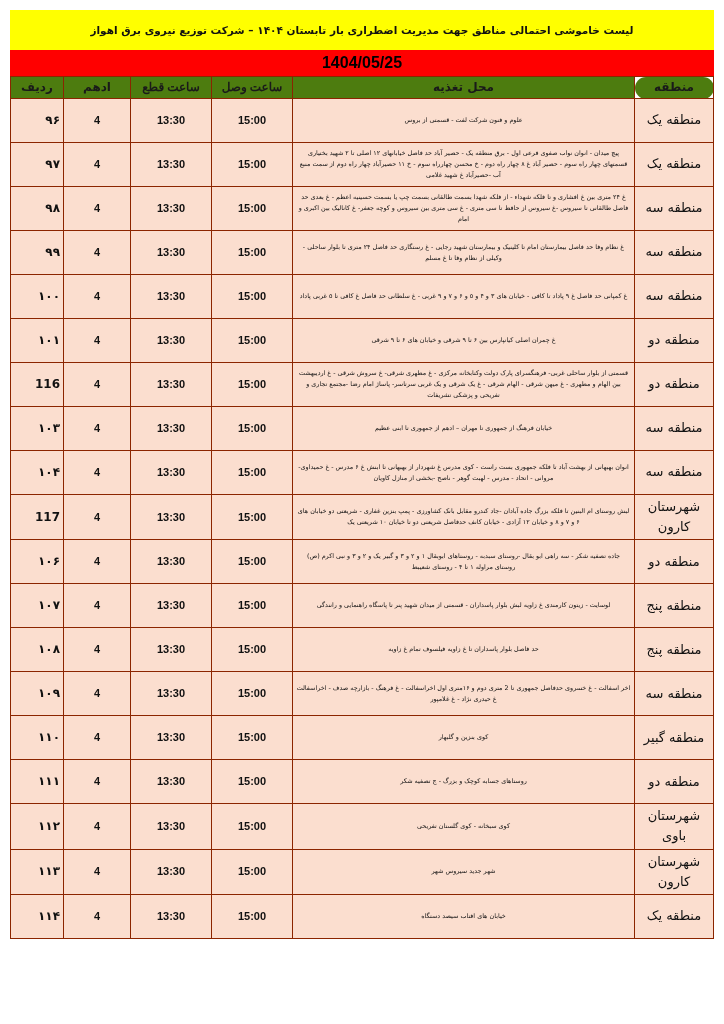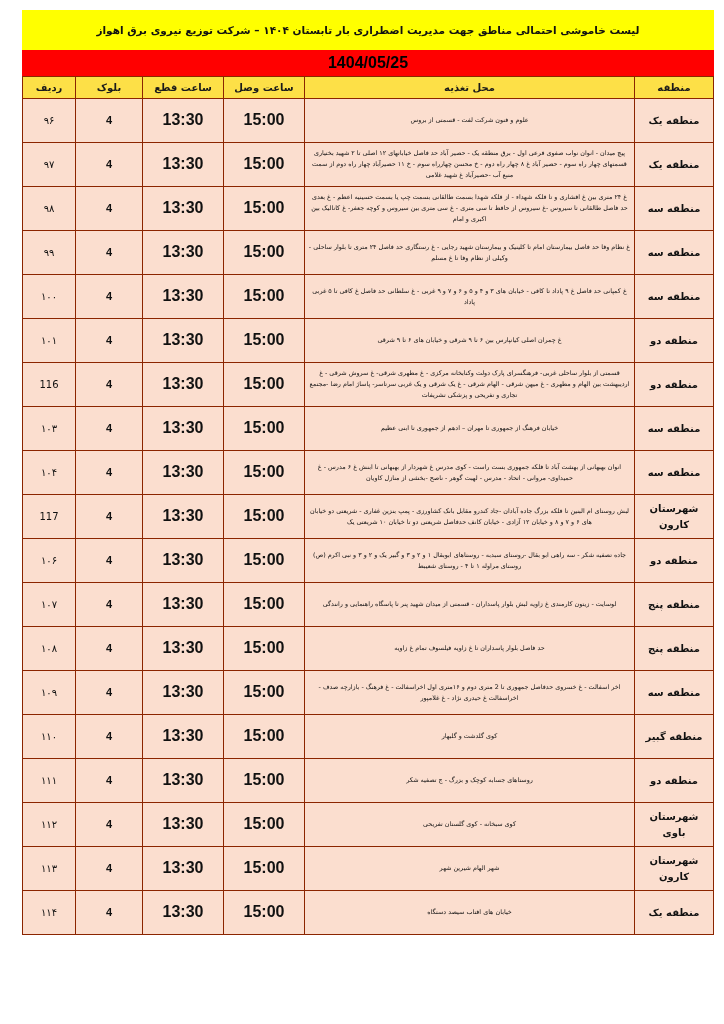--- a/index.html
+++ b/index.html
@@ -6,21 +6,21 @@
   html,body{margin:0;padding:0;}
   body{
     width:724px;height:1024px;
     background:#ffffff;
     font-family:"DejaVu Sans","Liberation Sans",sans-serif;
     overflow:hidden;
   }
   .sheet{
     width:724px;height:1024px;
     box-sizing:border-box;
-    padding:10px 10px 0 22px;
+    padding:10px 10px 0 10px;
     background:#ffffff;
   }
   
   .title-band{
     background:#FFFF00;
     height:40px;
     display:flex;align-items:center;justify-content:center;
     border:none;
   }
   .title-band .title-text{
@@ -52,71 +52,71 @@
     width:100%;
     table-layout:fixed;
     direction:rtl;
   }
   table.outage td,table.outage th{
     border:1px solid #8B2500;
     padding:2px 3px;
     vertical-align:middle;
   }
   thead th{
-    background:#fde047;
-    font-size:10px;
+    background:#4d7c0f;
+    font-size:12px;
     font-weight:700;
     color:#1a1a1a;
     height:17px;
     text-align:center;
     line-height:1.1;
   }
   tbody td{
     background:#FBDECF;
     font-size:6.4px;
     color:#111111;
     line-height:1.55;
     text-align:center;
   }
   td.col-region{
     width:72px;
-    font-weight:700;
-    font-size:10px;
+    font-weight:400;
+    font-size:13px;
     text-align:center;
   }
   td.col-place{
     text-align:center;
     padding:4px 6px;
     font-size:6.4px;
     line-height:1.7;
     margin-left:40px;
   }
   td.col-on,td.col-off{
     width:74px;
     font-family:"Liberation Sans",sans-serif;
     font-weight:700;
-    font-size:16px;
+    font-size:11px;
     direction:ltr;
     text-align:center;
   }
   td.col-block{
     width:60px;
     font-family:"Liberation Sans",sans-serif;
     font-weight:700;
     font-size:11px;
     text-align:center;
   }
   td.col-row{
     width:46px;
-    font-weight:400;
-    font-size:10px;
-    text-align:center;
-  }
-  th.h-region{width:72px;}
-  th.h-on,th.h-off{width:74px;}
+    font-weight:700;
+    font-size:12px;
+    text-align:right;
+  }
+  th.h-region{width:72px;border-radius:11px;}
+  th.h-on,th.h-off{width:74px;font-family:Liberation Serif, serif;}
   th.h-block{width:60px;}
   th.h-row{width:46px;}
   tbody tr{height:44px;}
 </style>
 </head>
 <body>
 
 <div class="sheet">
 
   <div class="title-band">
@@ -127,21 +127,21 @@
     <div class="date-text">1404/05/25</div>
   </div>
 
   <table class="outage">
     <thead>
       <tr>
         <th class="h-region">منطقه</th>
         <th class="h-place">محل تغذیه</th>
         <th class="h-on">ساعت وصل</th>
         <th class="h-off">ساعت قطع</th>
-        <th class="h-block">بلوک</th>
+        <th class="h-block">ادهم</th>
         <th class="h-row">ردیف</th>
       </tr>
     </thead>
     <tbody id="outage-body">
         <tr>
           <td class="col-region">منطقه یک</td>
           <td class="col-place">علوم و فنون شرکت لفت - قسمتی از بروس</td>
           <td class="col-on">15:00</td>
           <td class="col-off">13:30</td>
           <td class="col-block">4</td>
@@ -246,21 +246,21 @@
         <tr>
           <td class="col-region">منطقه سه</td>
           <td class="col-place">اخر اسفالت - غ خسروی حدفاصل جمهوری تا 2 متری دوم و ۱۶متری اول اخراسفالت - غ فرهنگ - بازارچه صدف - اخراسفالت غ حیدری نژاد - غ غلامپور</td>
           <td class="col-on">15:00</td>
           <td class="col-off">13:30</td>
           <td class="col-block">4</td>
           <td class="col-row">۱۰۹</td>
         </tr>
         <tr>
           <td class="col-region">منطقه گبیر</td>
-          <td class="col-place">کوی گلدشت و گلبهار</td>
+          <td class="col-place">کوی بنزین و گلبهار</td>
           <td class="col-on">15:00</td>
           <td class="col-off">13:30</td>
           <td class="col-block">4</td>
           <td class="col-row">۱۱۰</td>
         </tr>
         <tr>
           <td class="col-region">منطقه دو</td>
           <td class="col-place">روستاهای جسابه کوچک و بزرگ - ج تصفیه شکر</td>
           <td class="col-on">15:00</td>
           <td class="col-off">13:30</td>
@@ -270,21 +270,21 @@
         <tr>
           <td class="col-region">شهرستان باوی</td>
           <td class="col-place">کوی سبخانه - کوی گلستان تفریحی</td>
           <td class="col-on">15:00</td>
           <td class="col-off">13:30</td>
           <td class="col-block">4</td>
           <td class="col-row">۱۱۲</td>
         </tr>
         <tr>
           <td class="col-region">شهرستان کارون</td>
-          <td class="col-place">شهر الهام شیرین شهر</td>
+          <td class="col-place">شهر جدید سیروس شهر</td>
           <td class="col-on">15:00</td>
           <td class="col-off">13:30</td>
           <td class="col-block">4</td>
           <td class="col-row">۱۱۳</td>
         </tr>
         <tr>
           <td class="col-region">منطقه یک</td>
           <td class="col-place">خیابان های افتاب سیصد دستگاه</td>
           <td class="col-on">15:00</td>
           <td class="col-off">13:30</td>

